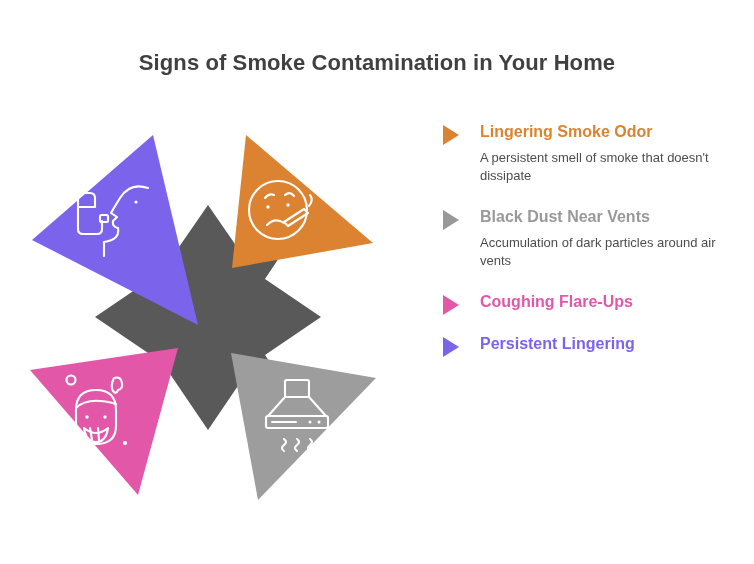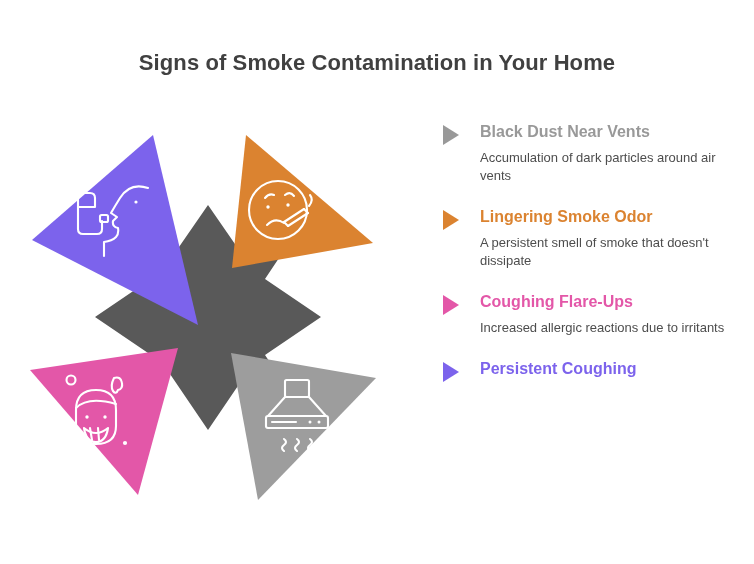--- a/index.html
+++ b/index.html
@@ -191,37 +191,36 @@
           <path d="M 292 329 q 4 3 0 6 q -4 3 0 6"></path>
         </g>
       </g>
 
     </svg>
   </div>
 
   <div class="list">
 
     <div class="list-item">
+      <span class="bullet" style="border-left-color:#DB8330;"></span>
+      <div class="item-title" style="color:#DB8330;">Lingering Smoke Odor</div>
+      <div class="item-desc">A persistent smell of smoke that doesn't dissipate</div>
+    </div>
+
+    <div class="list-item">
       <span class="bullet" style="border-left-color:#999999;"></span>
       <div class="item-title" style="color:#999999;">Black Dust Near Vents</div>
       <div class="item-desc">Accumulation of dark particles around air vents</div>
     </div>
 
     <div class="list-item">
-      <span class="bullet" style="border-left-color:#DB8330;"></span>
-      <div class="item-title" style="color:#DB8330;">Lingering Smoke Odor</div>
-      <div class="item-desc">A persistent smell of smoke that doesn't dissipate</div>
-    </div>
-
-    <div class="list-item">
       <span class="bullet" style="border-left-color:#E357A8;"></span>
       <div class="item-title" style="color:#E357A8;">Coughing Flare-Ups</div>
-      <div class="item-desc">Increased allergic reactions due to irritants</div>
     </div>
 
     <div class="list-item">
       <span class="bullet" style="border-left-color:#7C63EC;"></span>
-      <div class="item-title" style="color:#7C63EC;">Persistent Coughing</div>
+      <div class="item-title" style="color:#7C63EC;">Persistent Lingering</div>
     </div>
 
   </div>
 
 </div>
 
 </body></html>

